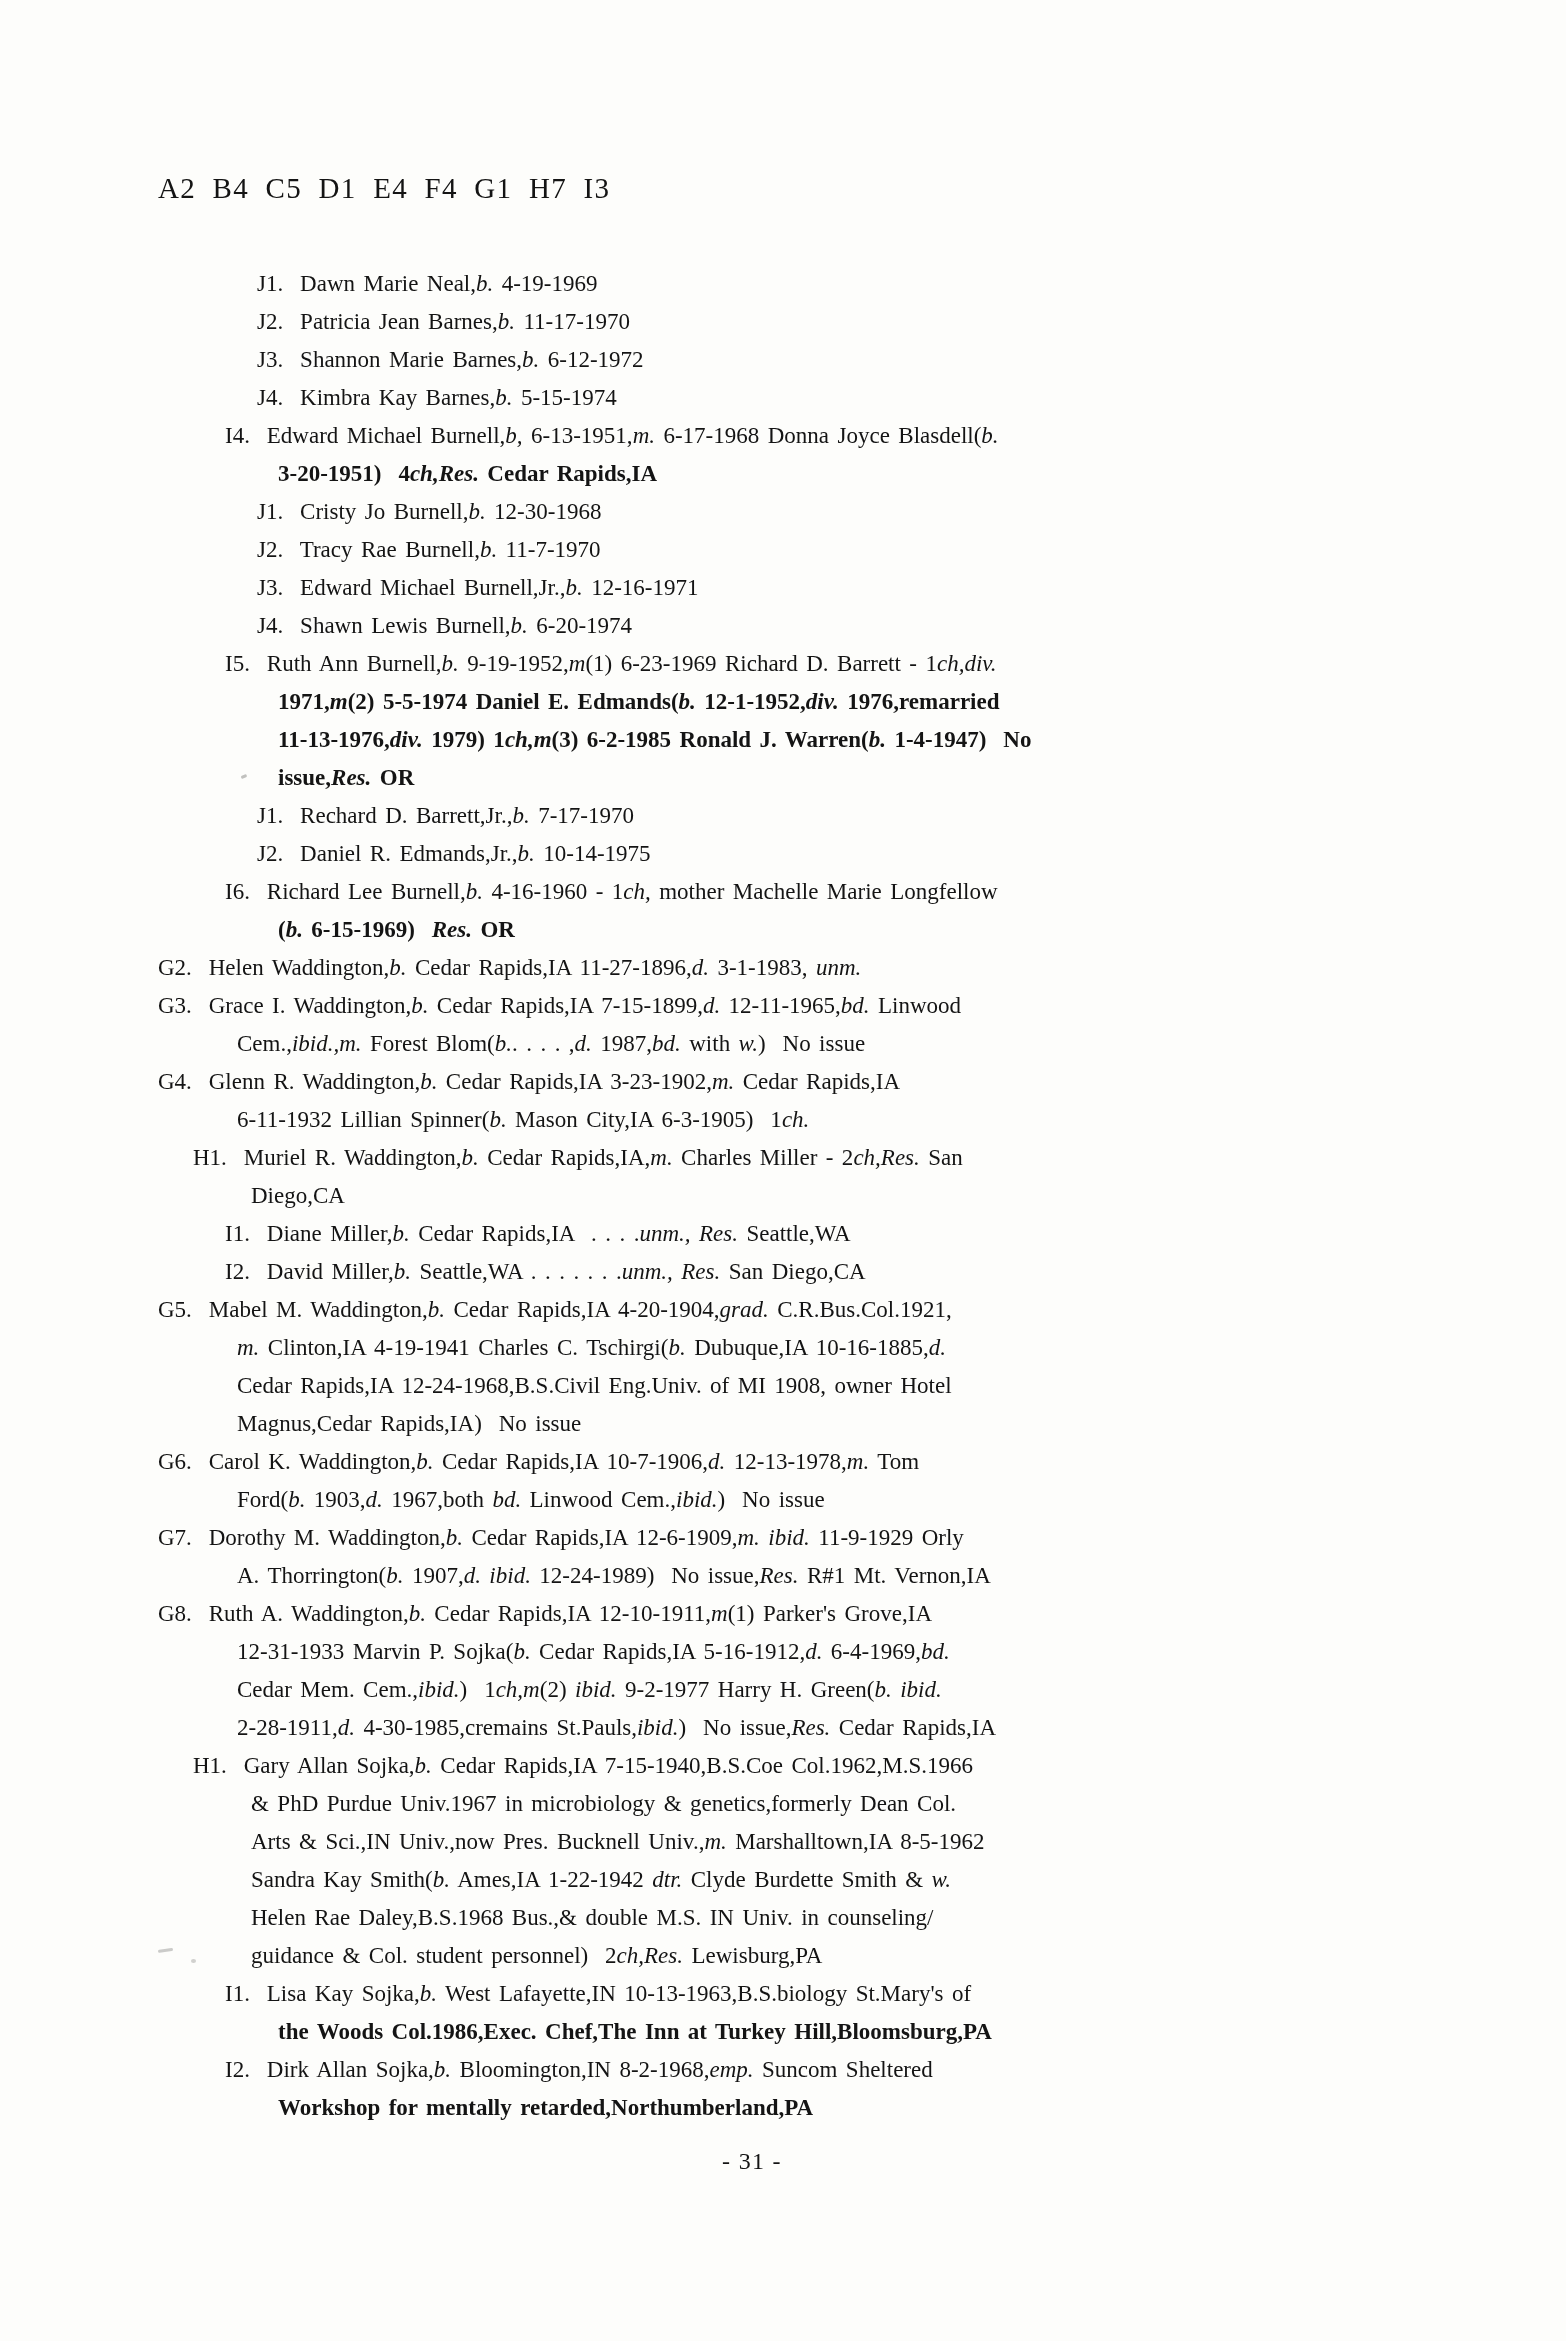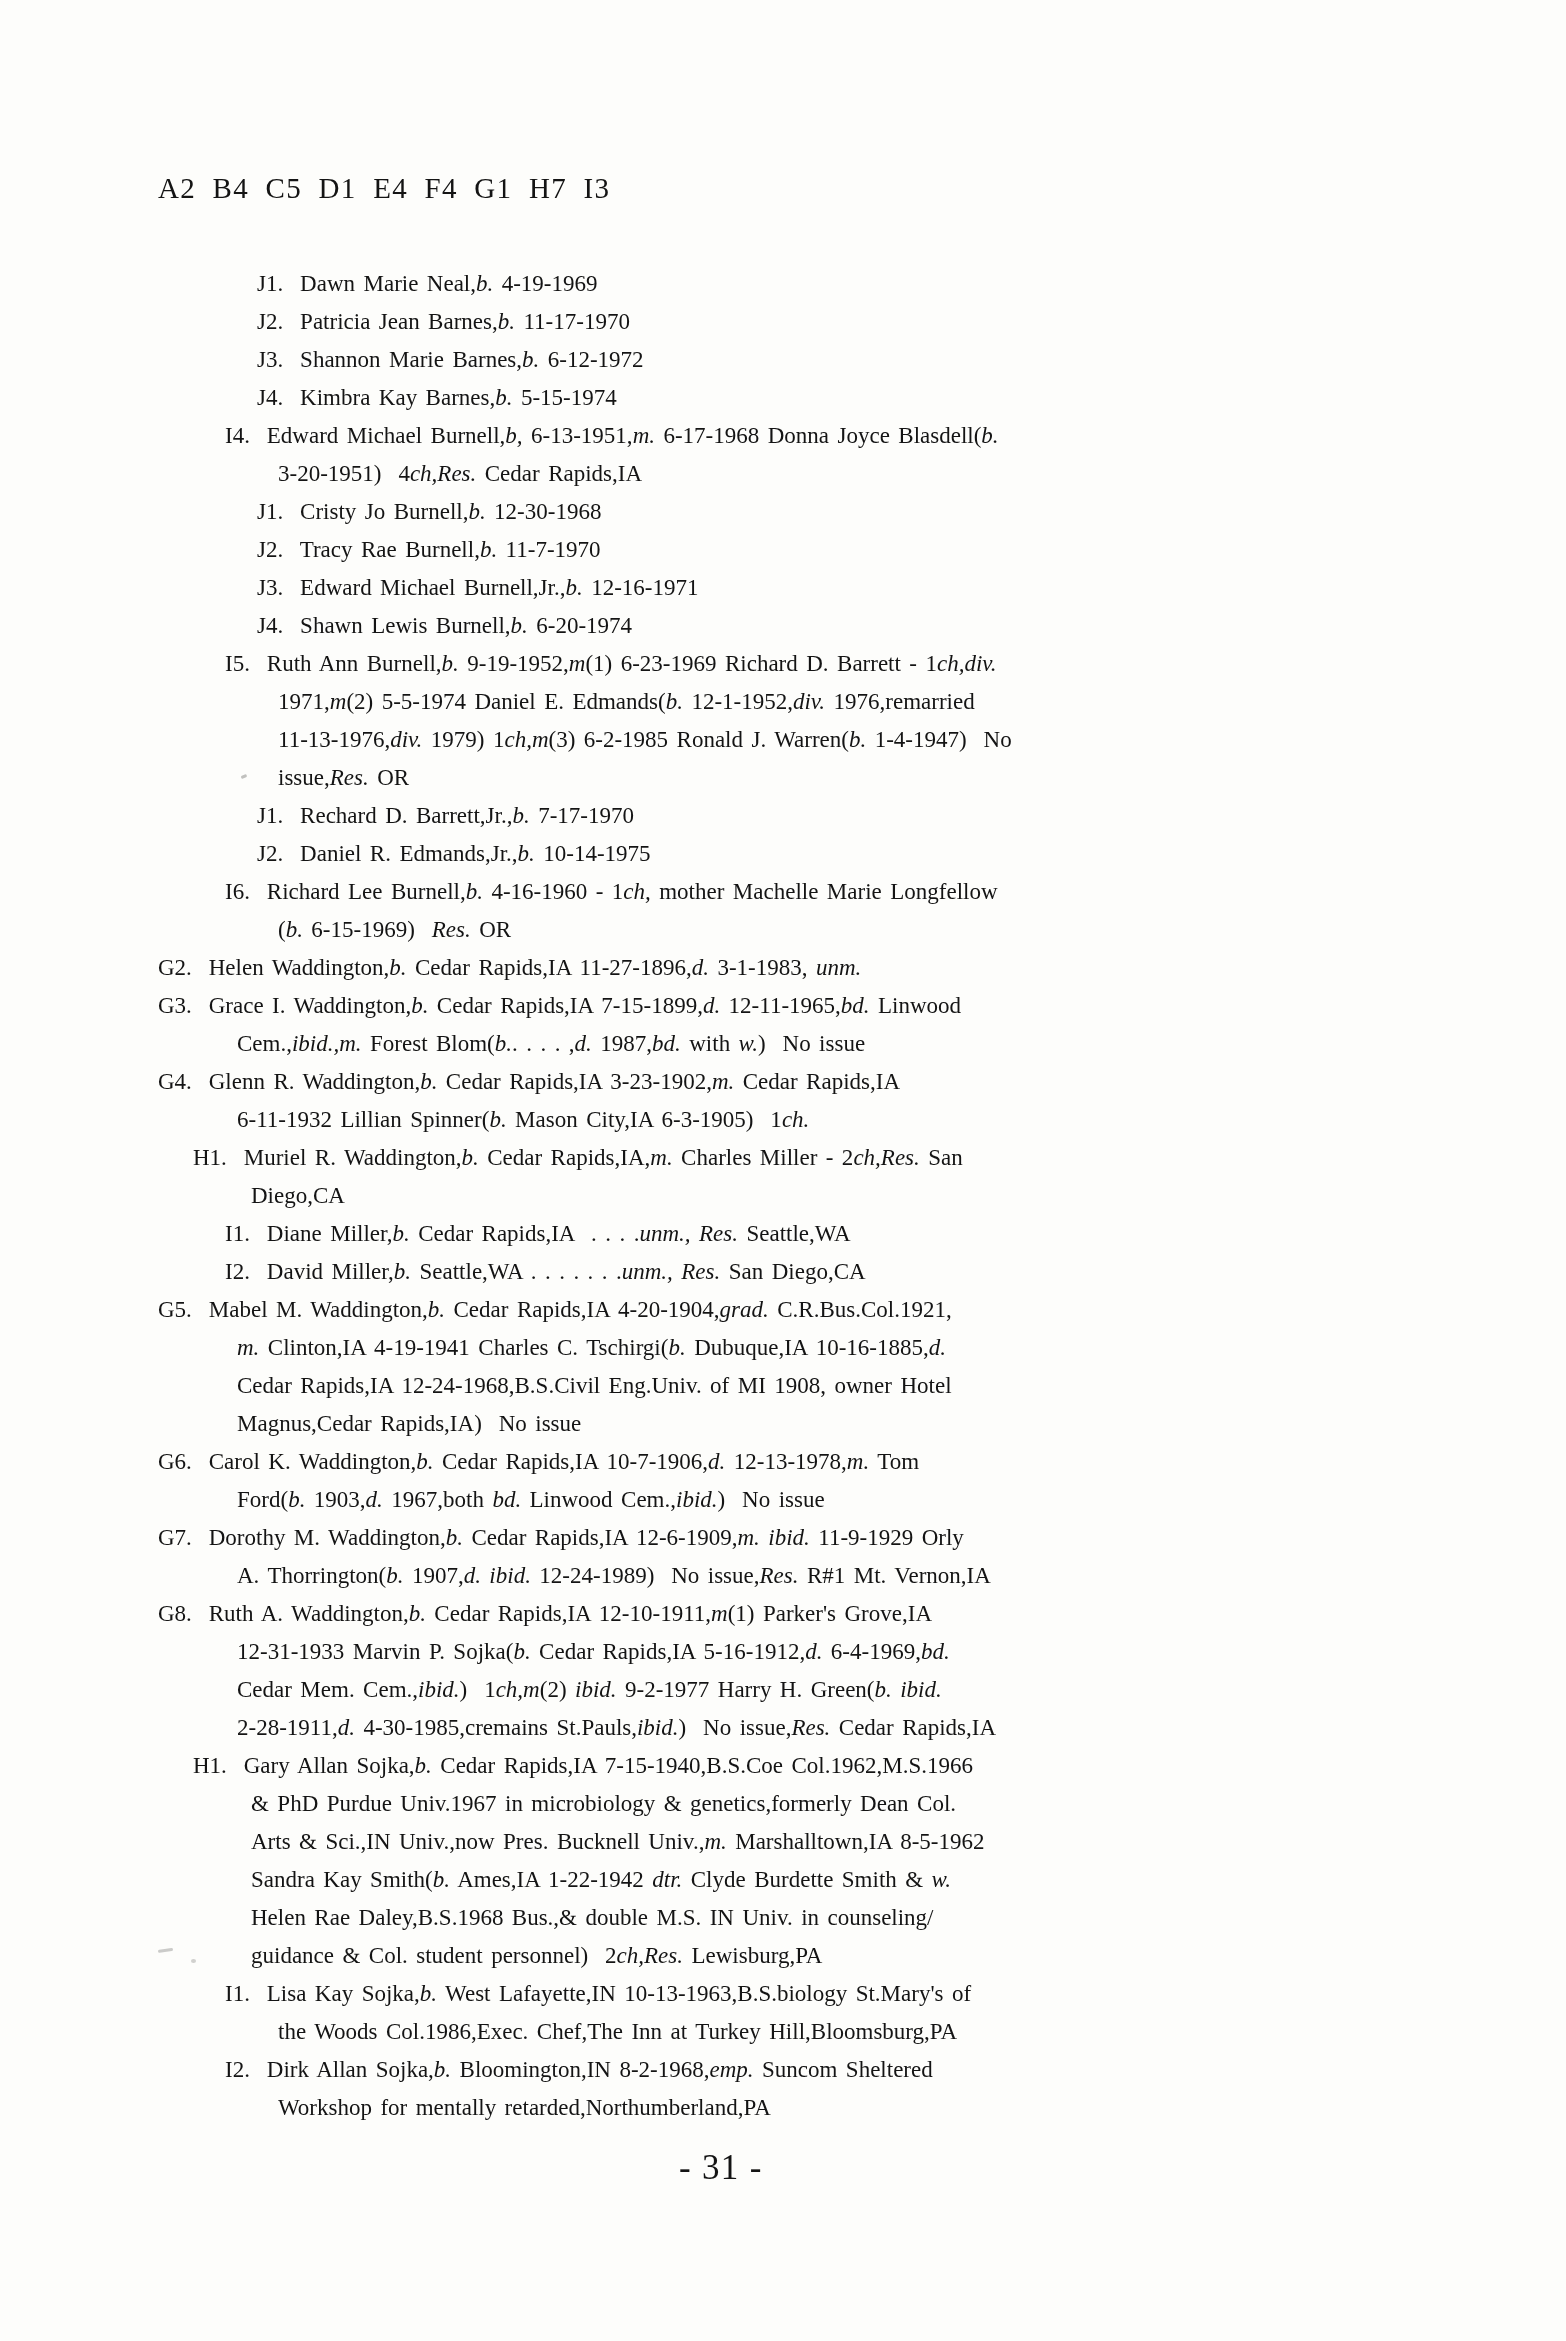--- a/index.html
+++ b/index.html
@@ -36,28 +36,28 @@
   }
   .line { height: 38px; }
   .it { font-style: italic; }
   
   .ind-g  { padding-left: 0; }
   .ind-h  { padding-left: 35px; }
   .ind-i  { padding-left: 67px; font-family: Liberation Serif, serif; }
   .ind-j  { padding-left: 99px; }
   .ind-gc { padding-left: 79px; }
   .ind-hc { padding-left: 93px; }
-  .ind-ic { padding-left: 120px; }
+  .ind-ic { padding-left: 120px; font-weight: bold; }
   .page-number {
     position: absolute;
     top: 2148px;
     left: 679px;
     width: 146px;
-    text-align: left;
-    font-size: 35px;
+    text-align: center;
+    font-size: 24px;
     letter-spacing: 1.3px;
   }
   .artifact {
     position: absolute;
     background: #8f8f8c;
     border-radius: 1.3px;
   }
   .artifact-a { left: 241px; top: 775px; width: 6px;  height: 3.3px; transform: rotate(-25deg); opacity: .55; }
   .artifact-b { left: 158px; top: 1949px; width: 14.6px; height: 2.7px; transform: rotate(-8deg);  opacity: .45; }
   .artifact-c { left: 191px; top: 1959px; width: 4.7px;  height: 4px; border-radius: 50%;        opacity: .4; }

